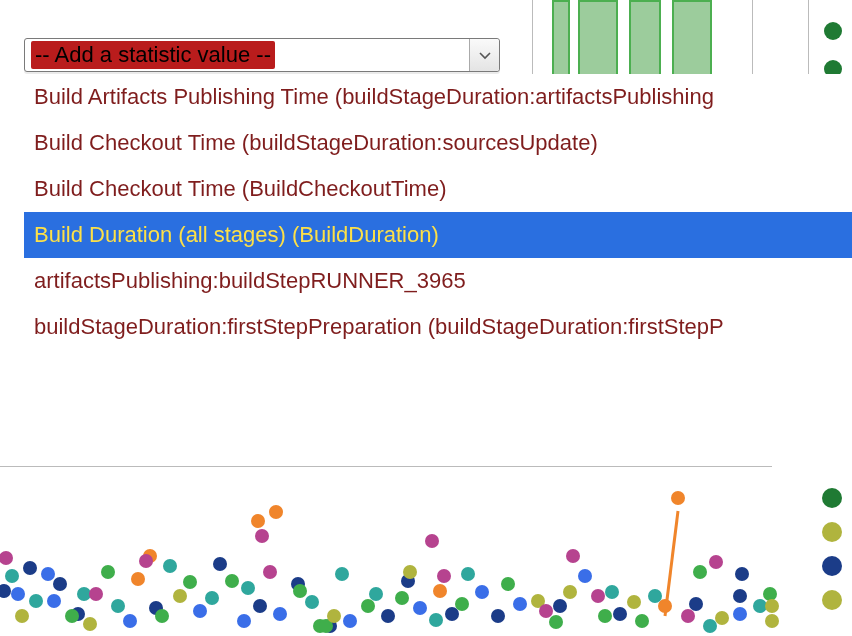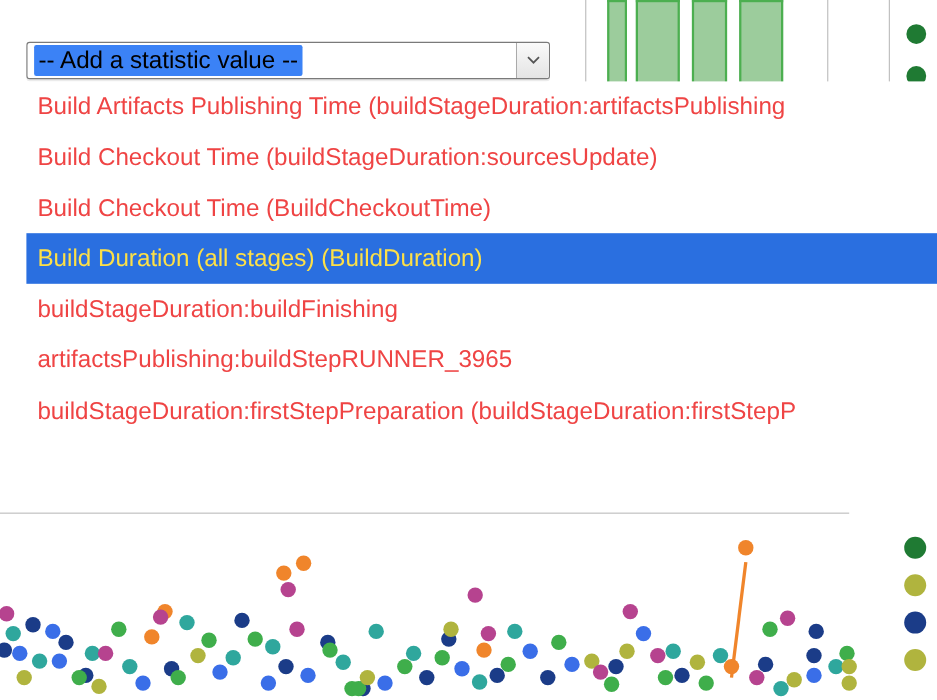--- a/index.html
+++ b/index.html
@@ -72,21 +72,21 @@
     border-radius: 3px;
     box-shadow: 0 2px 0 rgba(0,0,0,0.08);
   }
   .combobox .display {
     flex: 1;
     padding: 3px 6px;
     display: flex;
     align-items: center;
   }
   .combobox .display span {
-    background: #3b82f6;
+    background: #b91c1c;
     color: #000;
     padding: 1px 4px;
     font-size: 22px;
     border-radius: 2px;
   }
   .combobox .arrow-btn {
     width: 30px;
     background: linear-gradient(#fafafa, #e4e4e4);
     border-left: 1px solid #aaa;
     display: flex;
@@ -101,21 +101,21 @@
 
   .listbox {
     margin-top: 2px;
     width: 828px;
     background: #fff;
     position: relative;
   }
   .listbox .option {
     padding: 6px 10px 6px 10px;
     font-size: 22px;
-    color: #ef4444;
+    color: #7f1d1d;
     white-space: nowrap;
     overflow: hidden;
     cursor: default;
     line-height: 1.55;
   }
   .listbox .option.selected {
     background: #2a6fe0;
     color: #fde047;
   }
 
@@ -194,21 +194,20 @@
             <path d="M1 1 L6 6 L11 1" fill="none" stroke="#555" stroke-width="1.6"></path>
           </svg>
       </span>
     </div>
   </div>
   <div class="listbox" id="listbox">
       <div class="option">Build Artifacts Publishing Time (buildStageDuration:artifactsPublishing</div>
       <div class="option">Build Checkout Time (buildStageDuration:sourcesUpdate)</div>
       <div class="option">Build Checkout Time (BuildCheckoutTime)</div>
       <div class="option selected">Build Duration (all stages) (BuildDuration)</div>
-      <div class="option">buildStageDuration:buildFinishing</div>
       <div class="option">artifactsPublishing:buildStepRUNNER_3965</div>
       <div class="option">buildStageDuration:firstStepPreparation (buildStageDuration:firstStepP</div>
     </div>
 </div>
 
 <div class="scatter-wrap">
   <div class="hrule"></div>
   <svg id="scatter" viewBox="0 0 852 170">
       <line x1="665" y1="150" x2="678" y2="45" stroke="#f0852b" stroke-width="3"></line>
       <circle cx="150" cy="90" r="7" fill="#f0852b"></circle>

